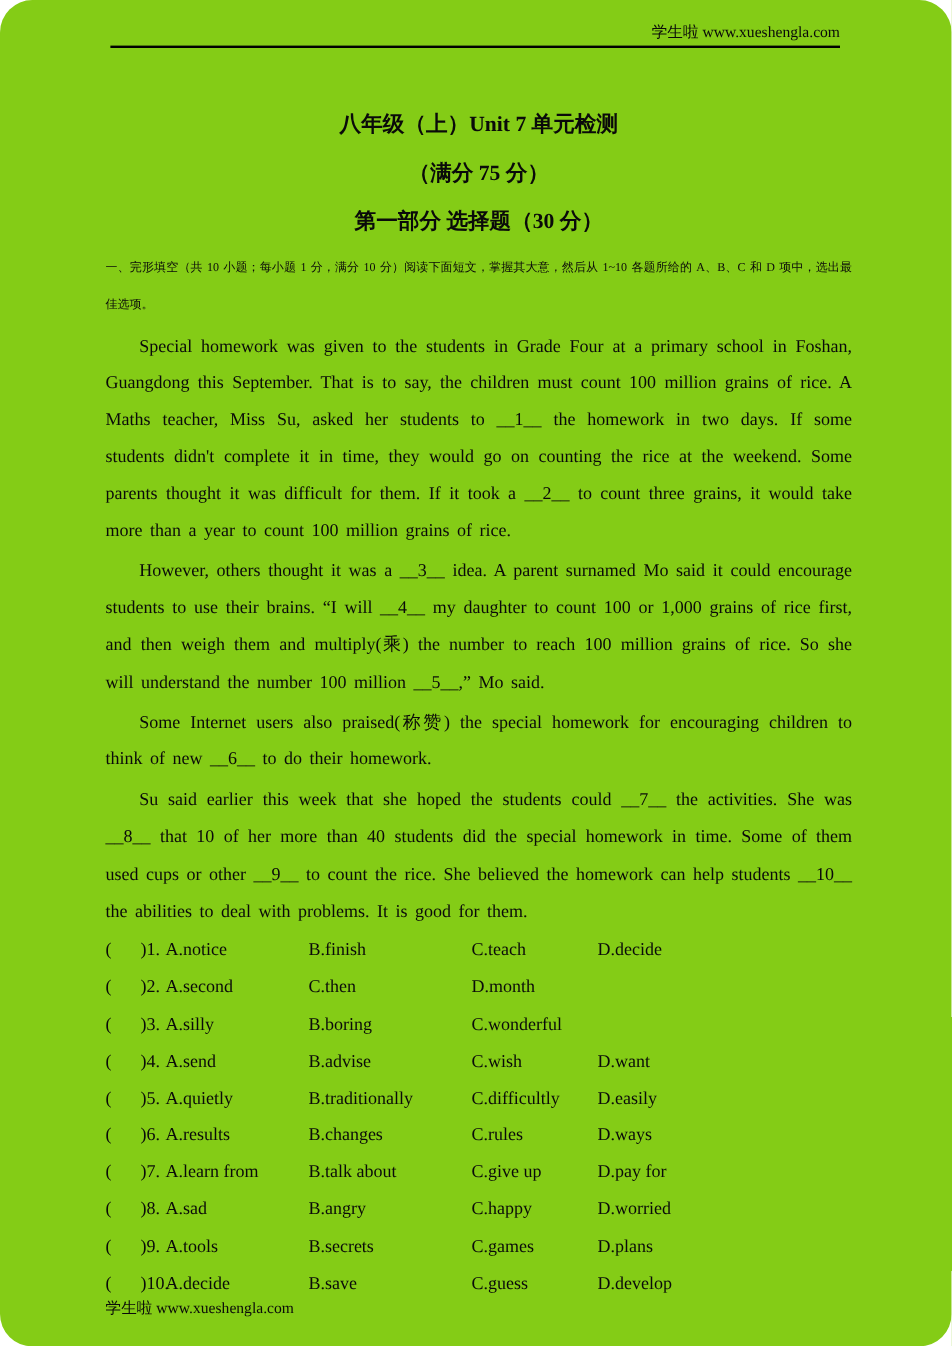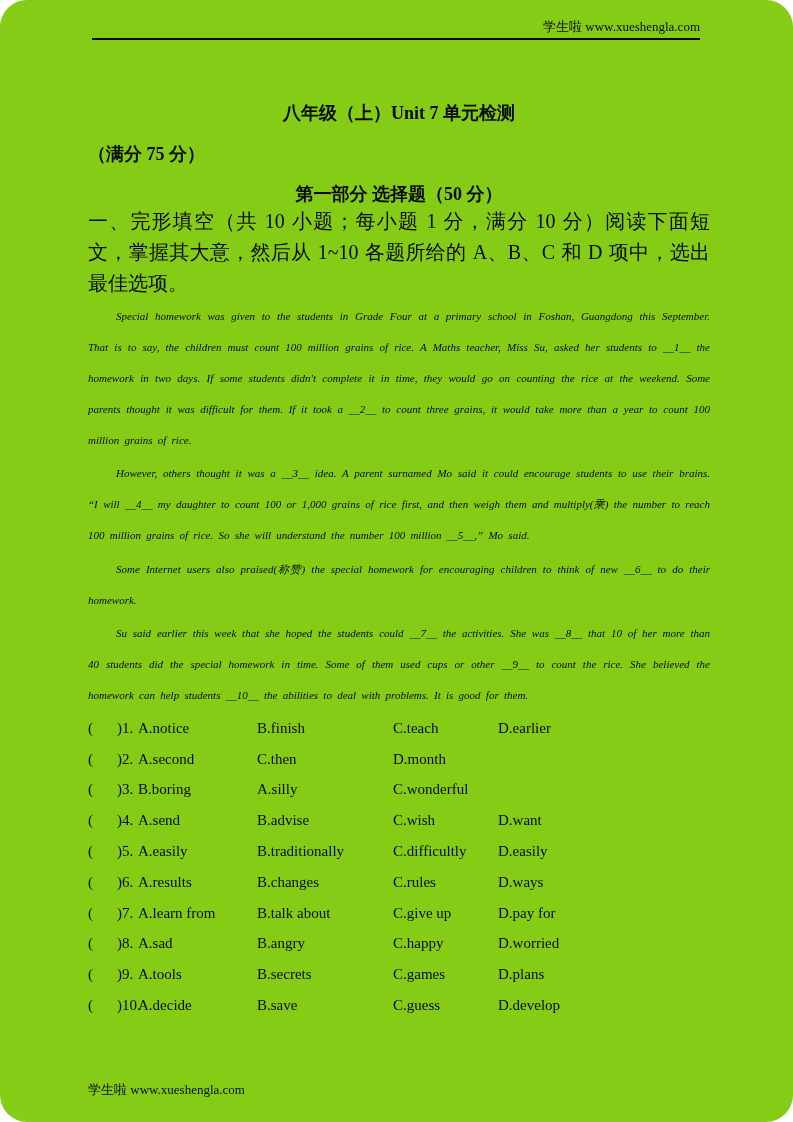--- a/index.html
+++ b/index.html
@@ -21,58 +21,59 @@
     width: 608px;
     padding-top: 18px;
     padding-bottom: 3px;
     border-bottom: 2px solid #000;
     text-align: right;
     font-size: 13px;
     line-height: 17px;
   }
   .content {
     position: absolute;
-    top: 58px;
+    top: 48px;
     left: 88px;
     width: 622px;
   }
   .title {
     margin-top: 43px;
     text-align: center;
     font-size: 18px;
     font-weight: bold;
     line-height: 24px;
   }
   .subtitle {
     margin-top: 17px;
+    text-align: center;
     font-size: 18px;
     font-weight: bold;
     line-height: 24px;
   }
   .section-heading {
     margin-top: 16px;
     text-align: center;
     font-size: 18px;
     font-weight: bold;
     line-height: 24px;
   }
   .instructions {
-    font-size: 20px;
+    margin-top: 13px;
+    font-size: 10px;
     line-height: 30.8px;
     text-align: justify;
     word-spacing: 1px;
   }
   .para {
     margin-top: 3px;
-    font-size: 11px;
+    font-size: 15px;
     line-height: 30.8px;
     text-align: justify;
     text-indent: 28px;
     word-spacing: 2.5px;
-    font-style: italic;
   }
   .q-rows { margin-top: 2px; }
   .q-row {
     display: grid;
     grid-template-columns: 29px 21px 119px 136px 105px 1fr;
     font-size: 15px;
     line-height: 30.8px;
   }
   .q-row span { white-space: nowrap; }
   .footer {
@@ -89,69 +90,69 @@
 <div class="page">
 
   <div class="header">
     <span>学生啦 www.xueshengla.com</span>
   </div>
 
   <div class="content">
 
     <div class="title">八年级（上）Unit 7 单元检测</div>
     <div class="subtitle">（满分 75 分）</div>
-    <div class="section-heading">第一部分 选择题（50 分）</div>
+    <div class="section-heading">第一部分 选择题（30 分）</div>
 
     <p class="instructions">一、完形填空（共 10 小题；每小题 1 分，满分 10 分）阅读下面短文，掌握其大意，然后从 1~10 各题所给的 A、B、C 和 D 项中，选出最佳选项。</p>
 
     <p class="para">Special homework was given to the students in Grade Four at a primary school in Foshan, Guangdong this September. That is to say, the children must count 100 million grains of rice. A Maths teacher, Miss Su, asked her students to __1__ the homework in two days. If some students didn't complete it in time, they would go on counting the rice at the weekend. Some parents thought it was difficult for them. If it took a __2__ to count three grains, it would take more than a year to count 100 million grains of rice.</p>
     <p class="para">However, others thought it was a __3__ idea. A parent surnamed Mo said it could encourage students to use their brains. “I will __4__ my daughter to count 100 or 1,000 grains of rice first, and then weigh them and multiply(乘) the number to reach 100 million grains of rice. So she will understand the number 100 million __5__,” Mo said.</p>
     <p class="para">Some Internet users also praised(称赞) the special homework for encouraging children to think of new __6__ to do their homework.</p>
     <p class="para">Su said earlier this week that she hoped the students could __7__ the activities. She was __8__ that 10 of her more than 40 students did the special homework in time. Some of them used cups or other __9__ to count the rice. She believed the homework can help students __10__ the abilities to deal with problems. It is good for them.</p>
 
     <div class="q-rows">
 
       <div class="q-row">
         <span>(</span>
         <span>)1.</span>
         <span>A.notice</span>
         <span>B.finish</span>
         <span>C.teach</span>
-        <span>D.earlier</span>
+        <span>D.decide</span>
       </div>
 
       <div class="q-row">
         <span>(</span>
         <span>)2.</span>
         <span>A.second</span>
         <span>C.then</span>
         <span>D.month</span>
       </div>
 
       <div class="q-row">
         <span>(</span>
         <span>)3.</span>
+        <span>A.silly</span>
         <span>B.boring</span>
-        <span>A.silly</span>
         <span>C.wonderful</span>
       </div>
 
       <div class="q-row">
         <span>(</span>
         <span>)4.</span>
         <span>A.send</span>
         <span>B.advise</span>
         <span>C.wish</span>
         <span>D.want</span>
       </div>
 
       <div class="q-row">
         <span>(</span>
         <span>)5.</span>
-        <span>A.easily</span>
+        <span>A.quietly</span>
         <span>B.traditionally</span>
         <span>C.difficultly</span>
         <span>D.easily</span>
       </div>
 
       <div class="q-row">
         <span>(</span>
         <span>)6.</span>
         <span>A.results</span>
         <span>B.changes</span>

